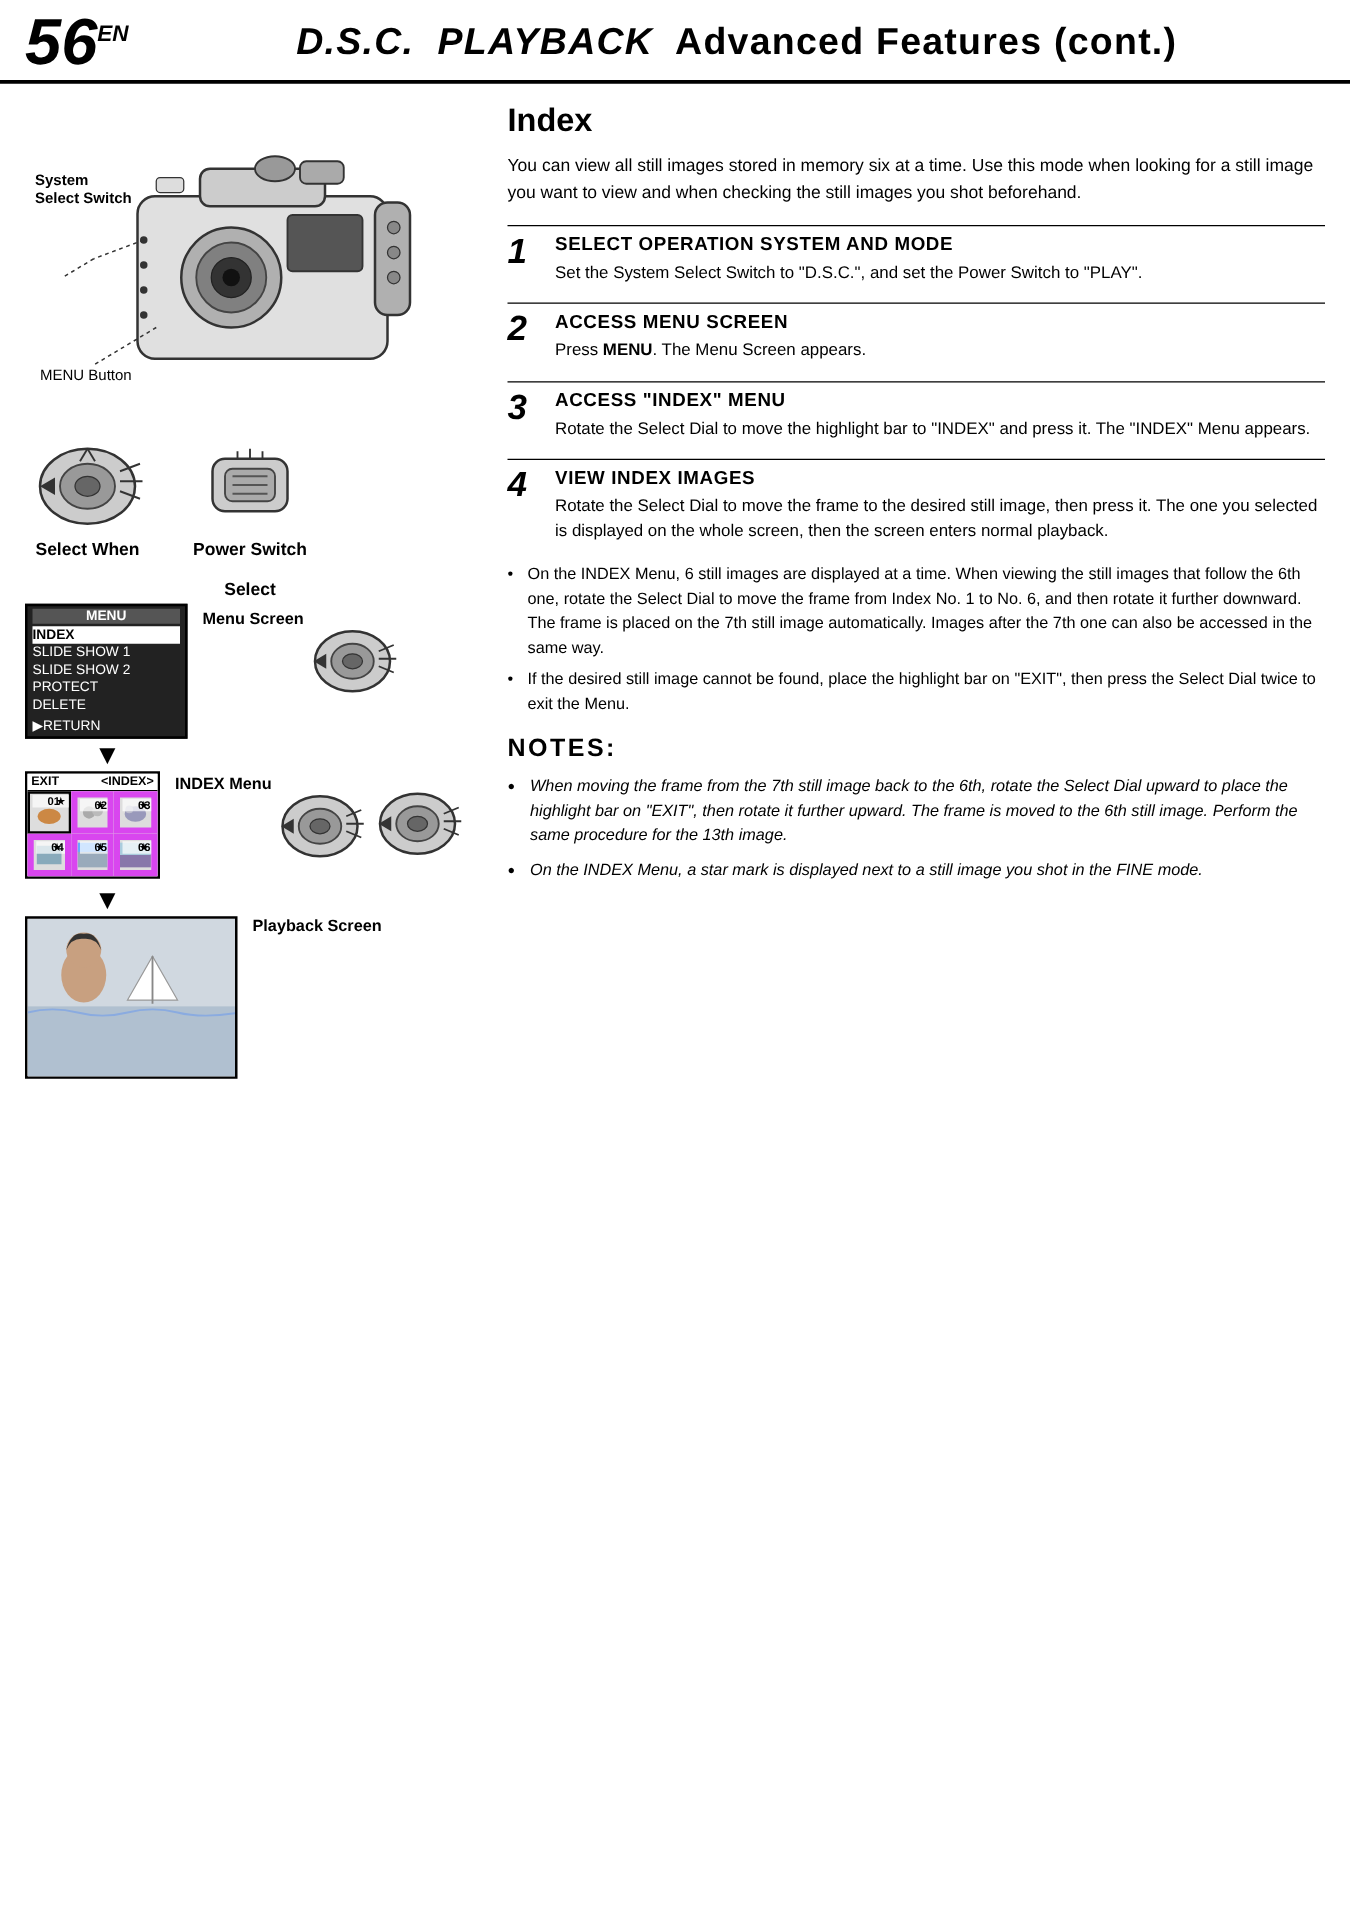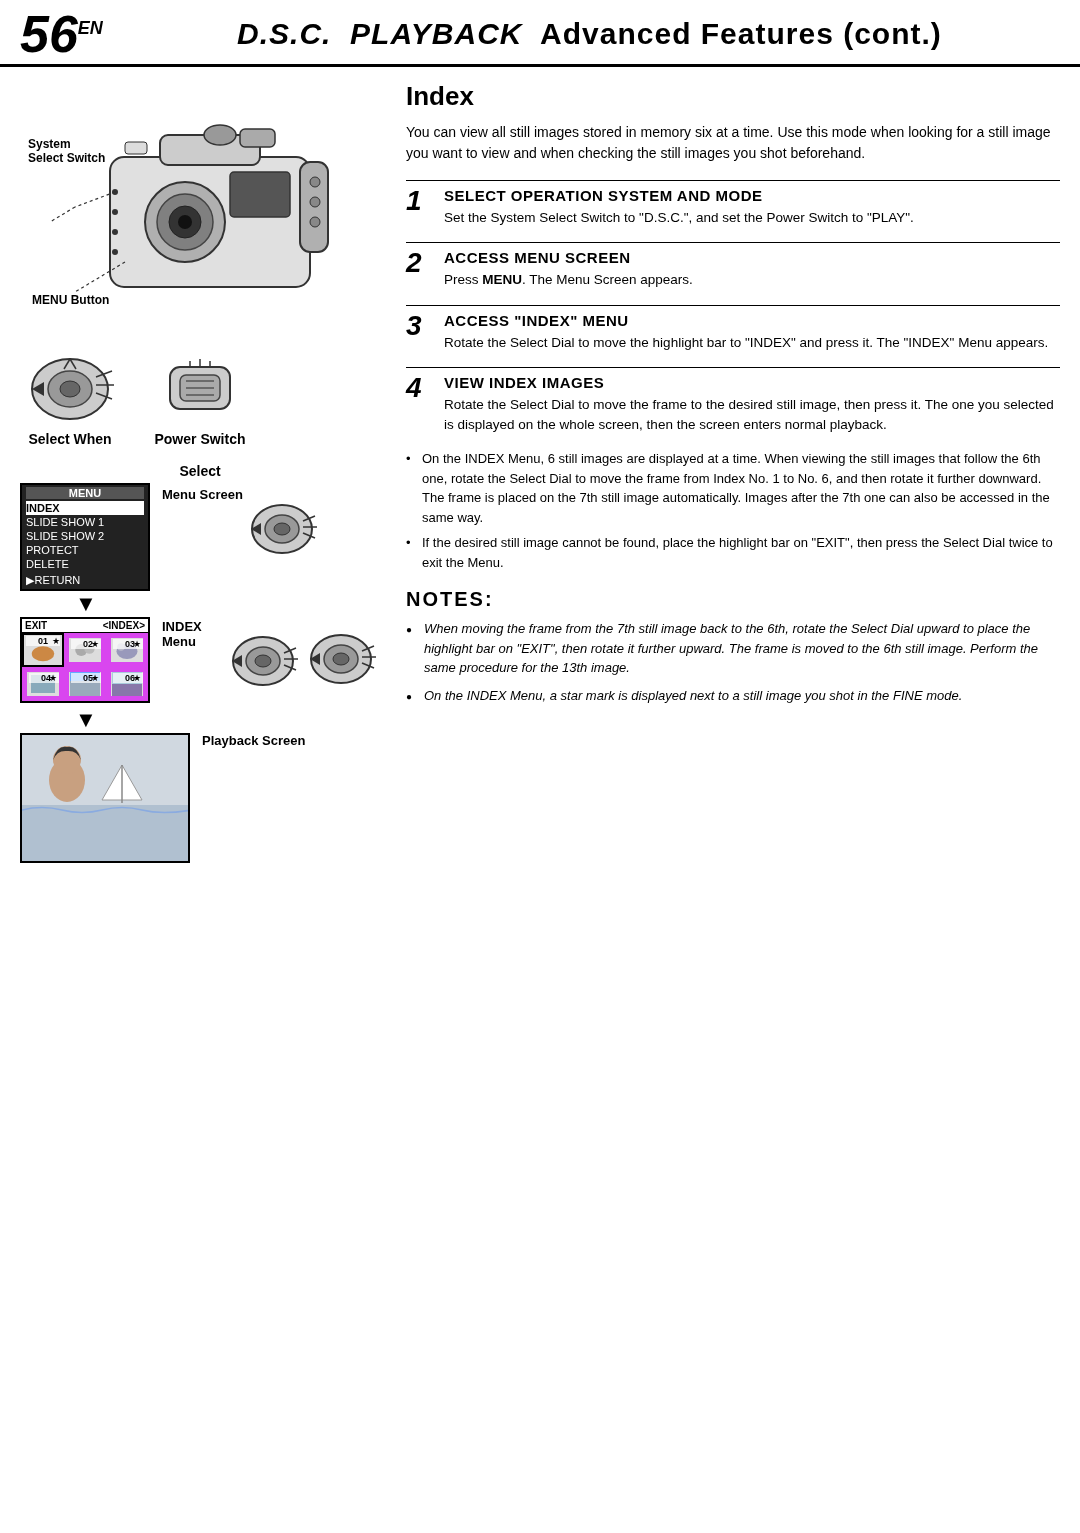--- a/index.html
+++ b/index.html
@@ -151,21 +151,21 @@
 
     
     .index-menu-row {
       display: flex;
       gap: 12px;
       align-items: flex-start;
       margin-bottom: 6px;
     }
     .index-menu-box {
       border: 2px solid #000;
-      width: 130px;
+      width: 108px;
       background: #fff;
       font-size: 10px;
     }
     .index-top-bar {
       display: flex;
       justify-content: space-between;
       background: #fff;
       border-bottom: 1px solid #000;
       padding: 1px 3px;
       font-size: 10px;
@@ -328,21 +328,21 @@
       left: 8px;
       font-size: 12px;
       font-weight: bold;
       line-height: 1.2;
     }
     .menu-btn-label {
       position: absolute;
       bottom: 30px;
       left: 12px;
       font-size: 12px;
-      font-weight: bold;
+      font-weight: normal;
       text-align: center;
     }
   </style>
 </head>
 <body>
 
 <div class="header">
   <div class="header-page-num">
     <span>56</span><span class="header-en">EN</span>
   </div>

